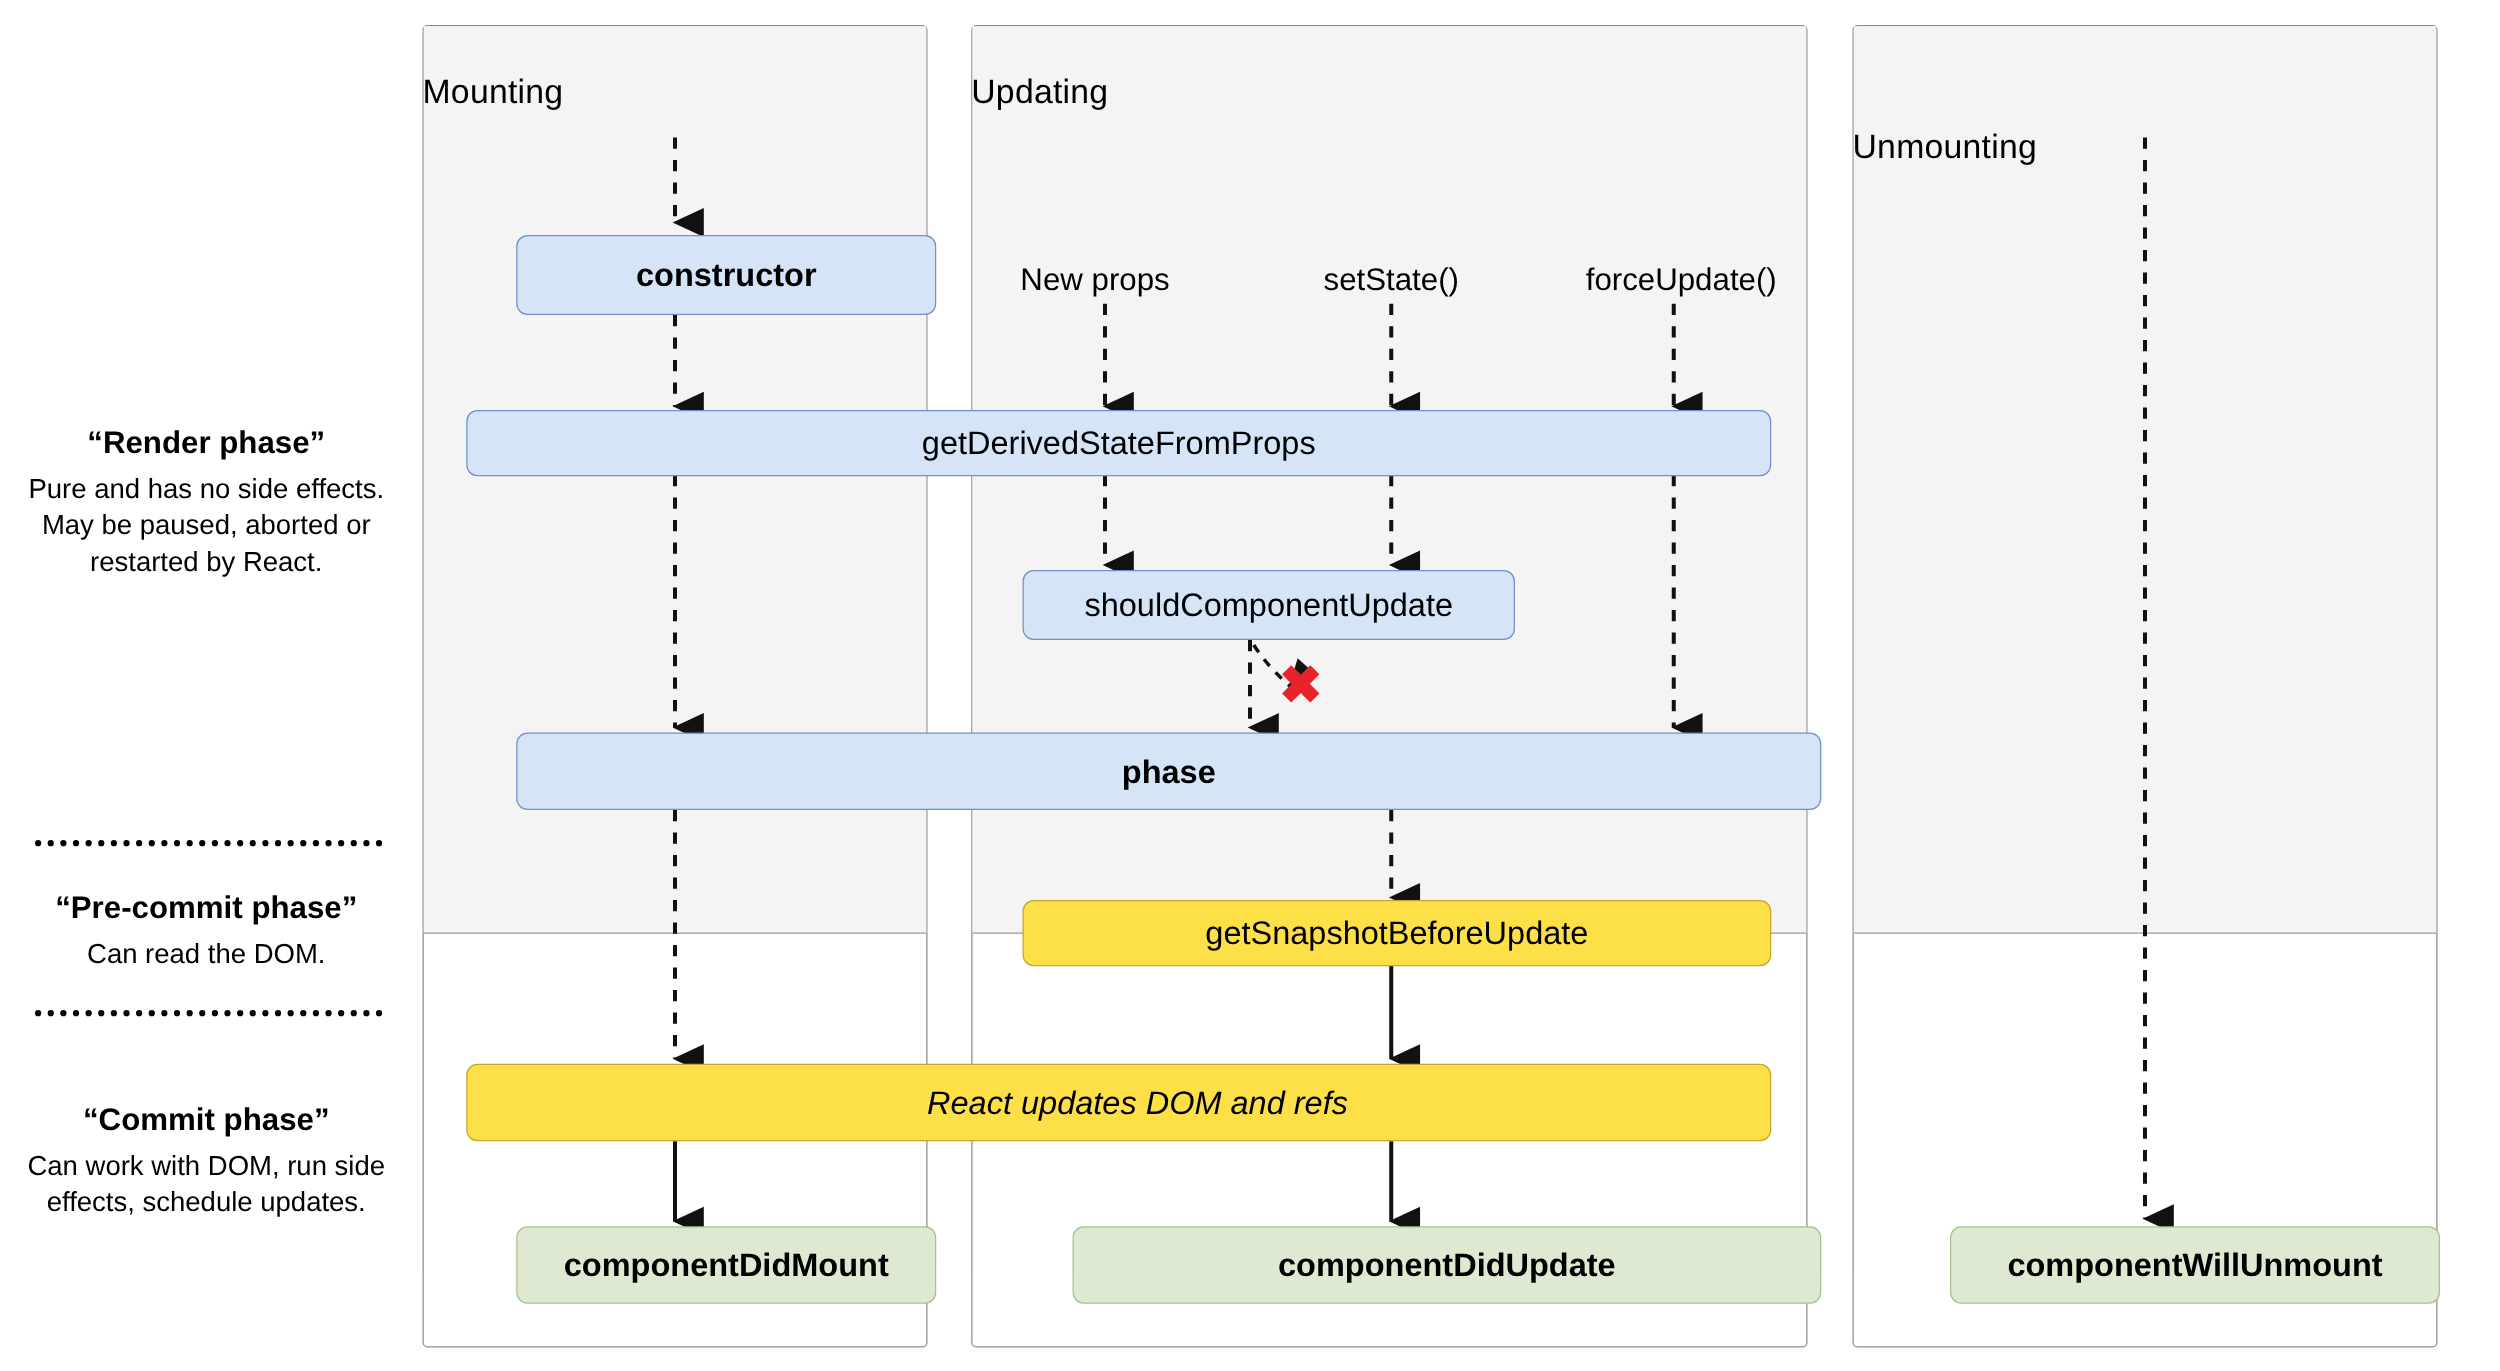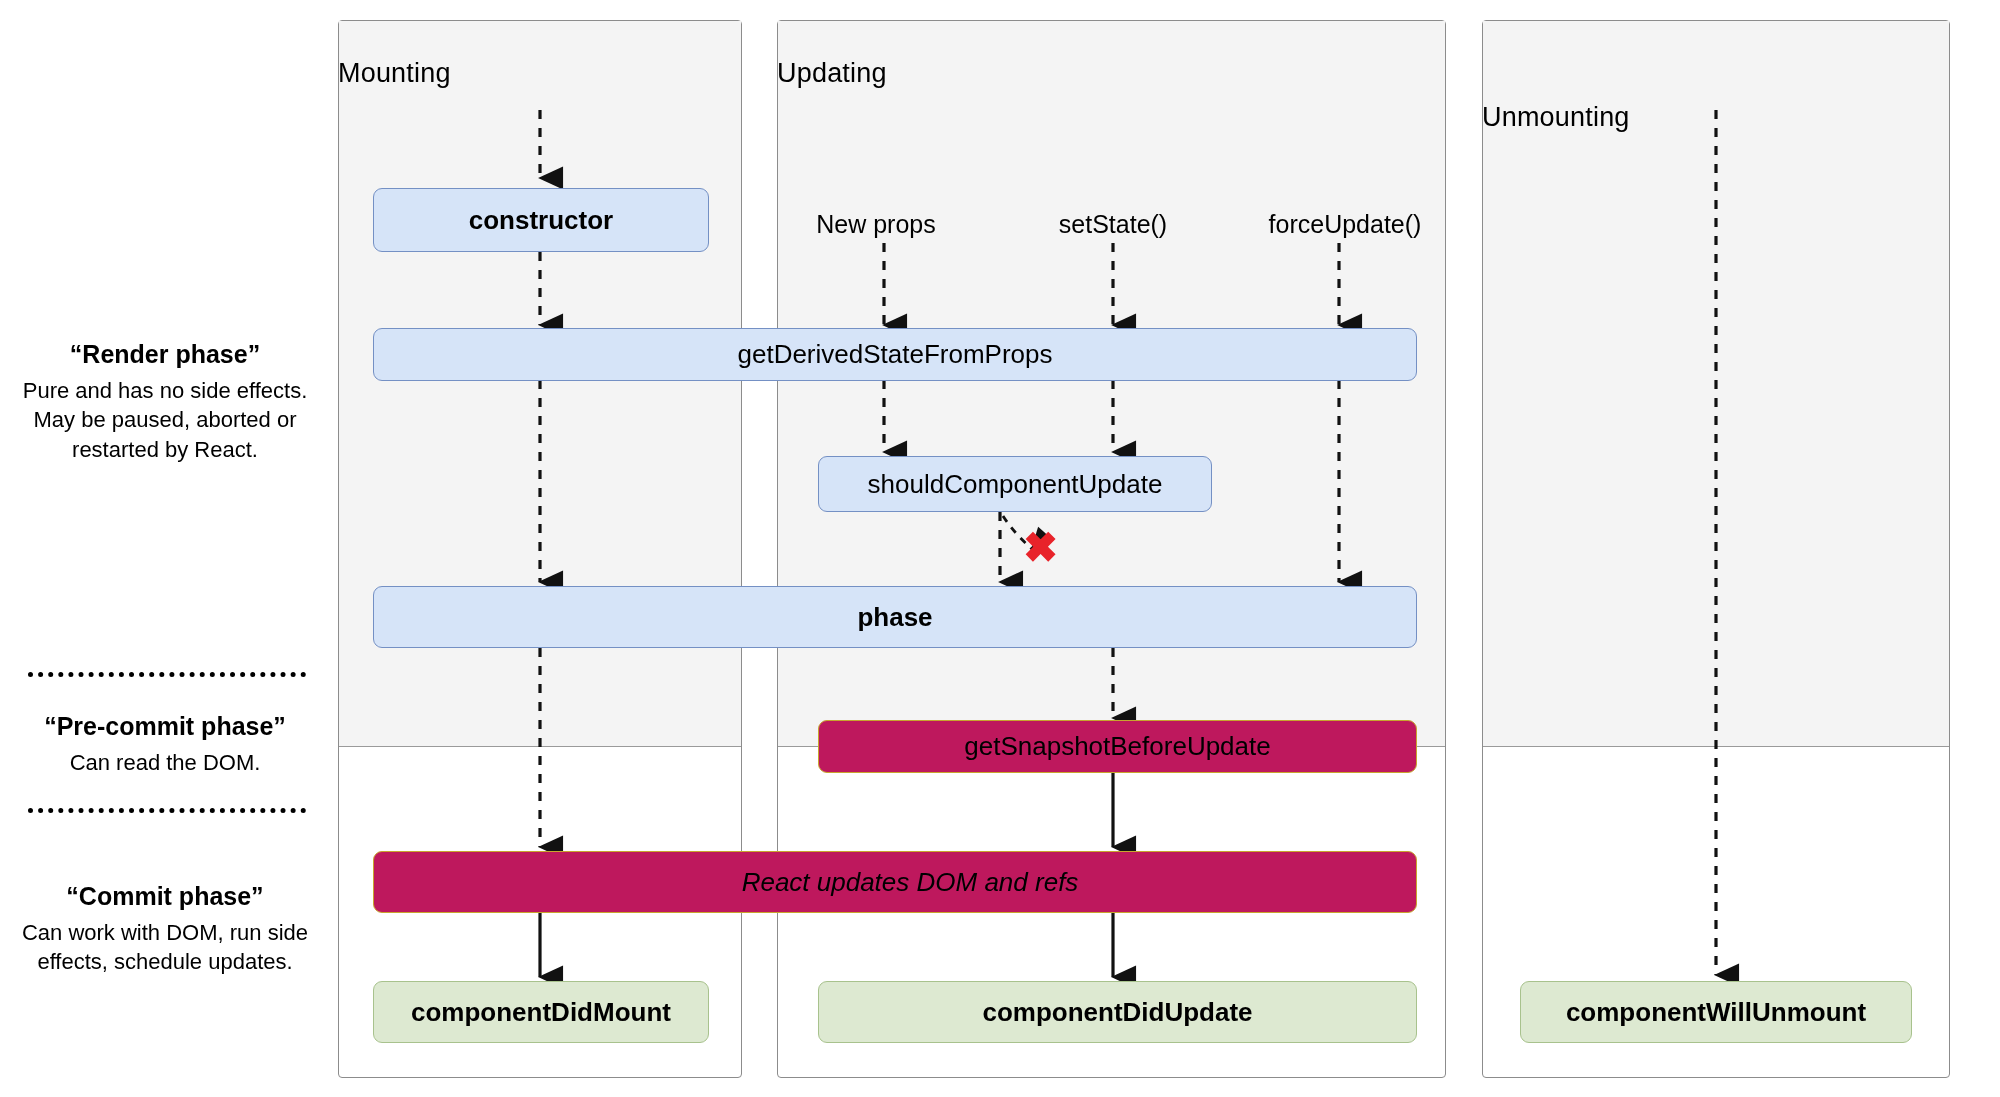--- a/index.html
+++ b/index.html
@@ -82,23 +82,23 @@
     border-radius: 9px;
     display: flex;
     align-items: center;
     justify-content: center;
     font-size: 26px;
     line-height: 1.1;
     text-align: center;
     z-index: 6;
   }
   .box.blue   { background: #d6e4f8; border: 1.6px solid #7490c4; }
-  .box.yellow { background: #be185d; border: 1.6px solid #c8a52e; }
+  .box.yellow { background: #fde047; border: 1.6px solid #c8a52e; }
   .box.green  { background: #dde9d1; border: 1.6px solid #a8c28d; }
-  .box.bold   { font-weight: 700; }
+  .box.bold   { font-weight: 700; margin-left: 40px; }
   .box.italic { font-style: italic; padding-left: 30px; }
 
   
   .trigger {
     position: absolute;
     text-align: center;
     font-size: 25px;
     z-index: 6;
     white-space: nowrap;
   }

